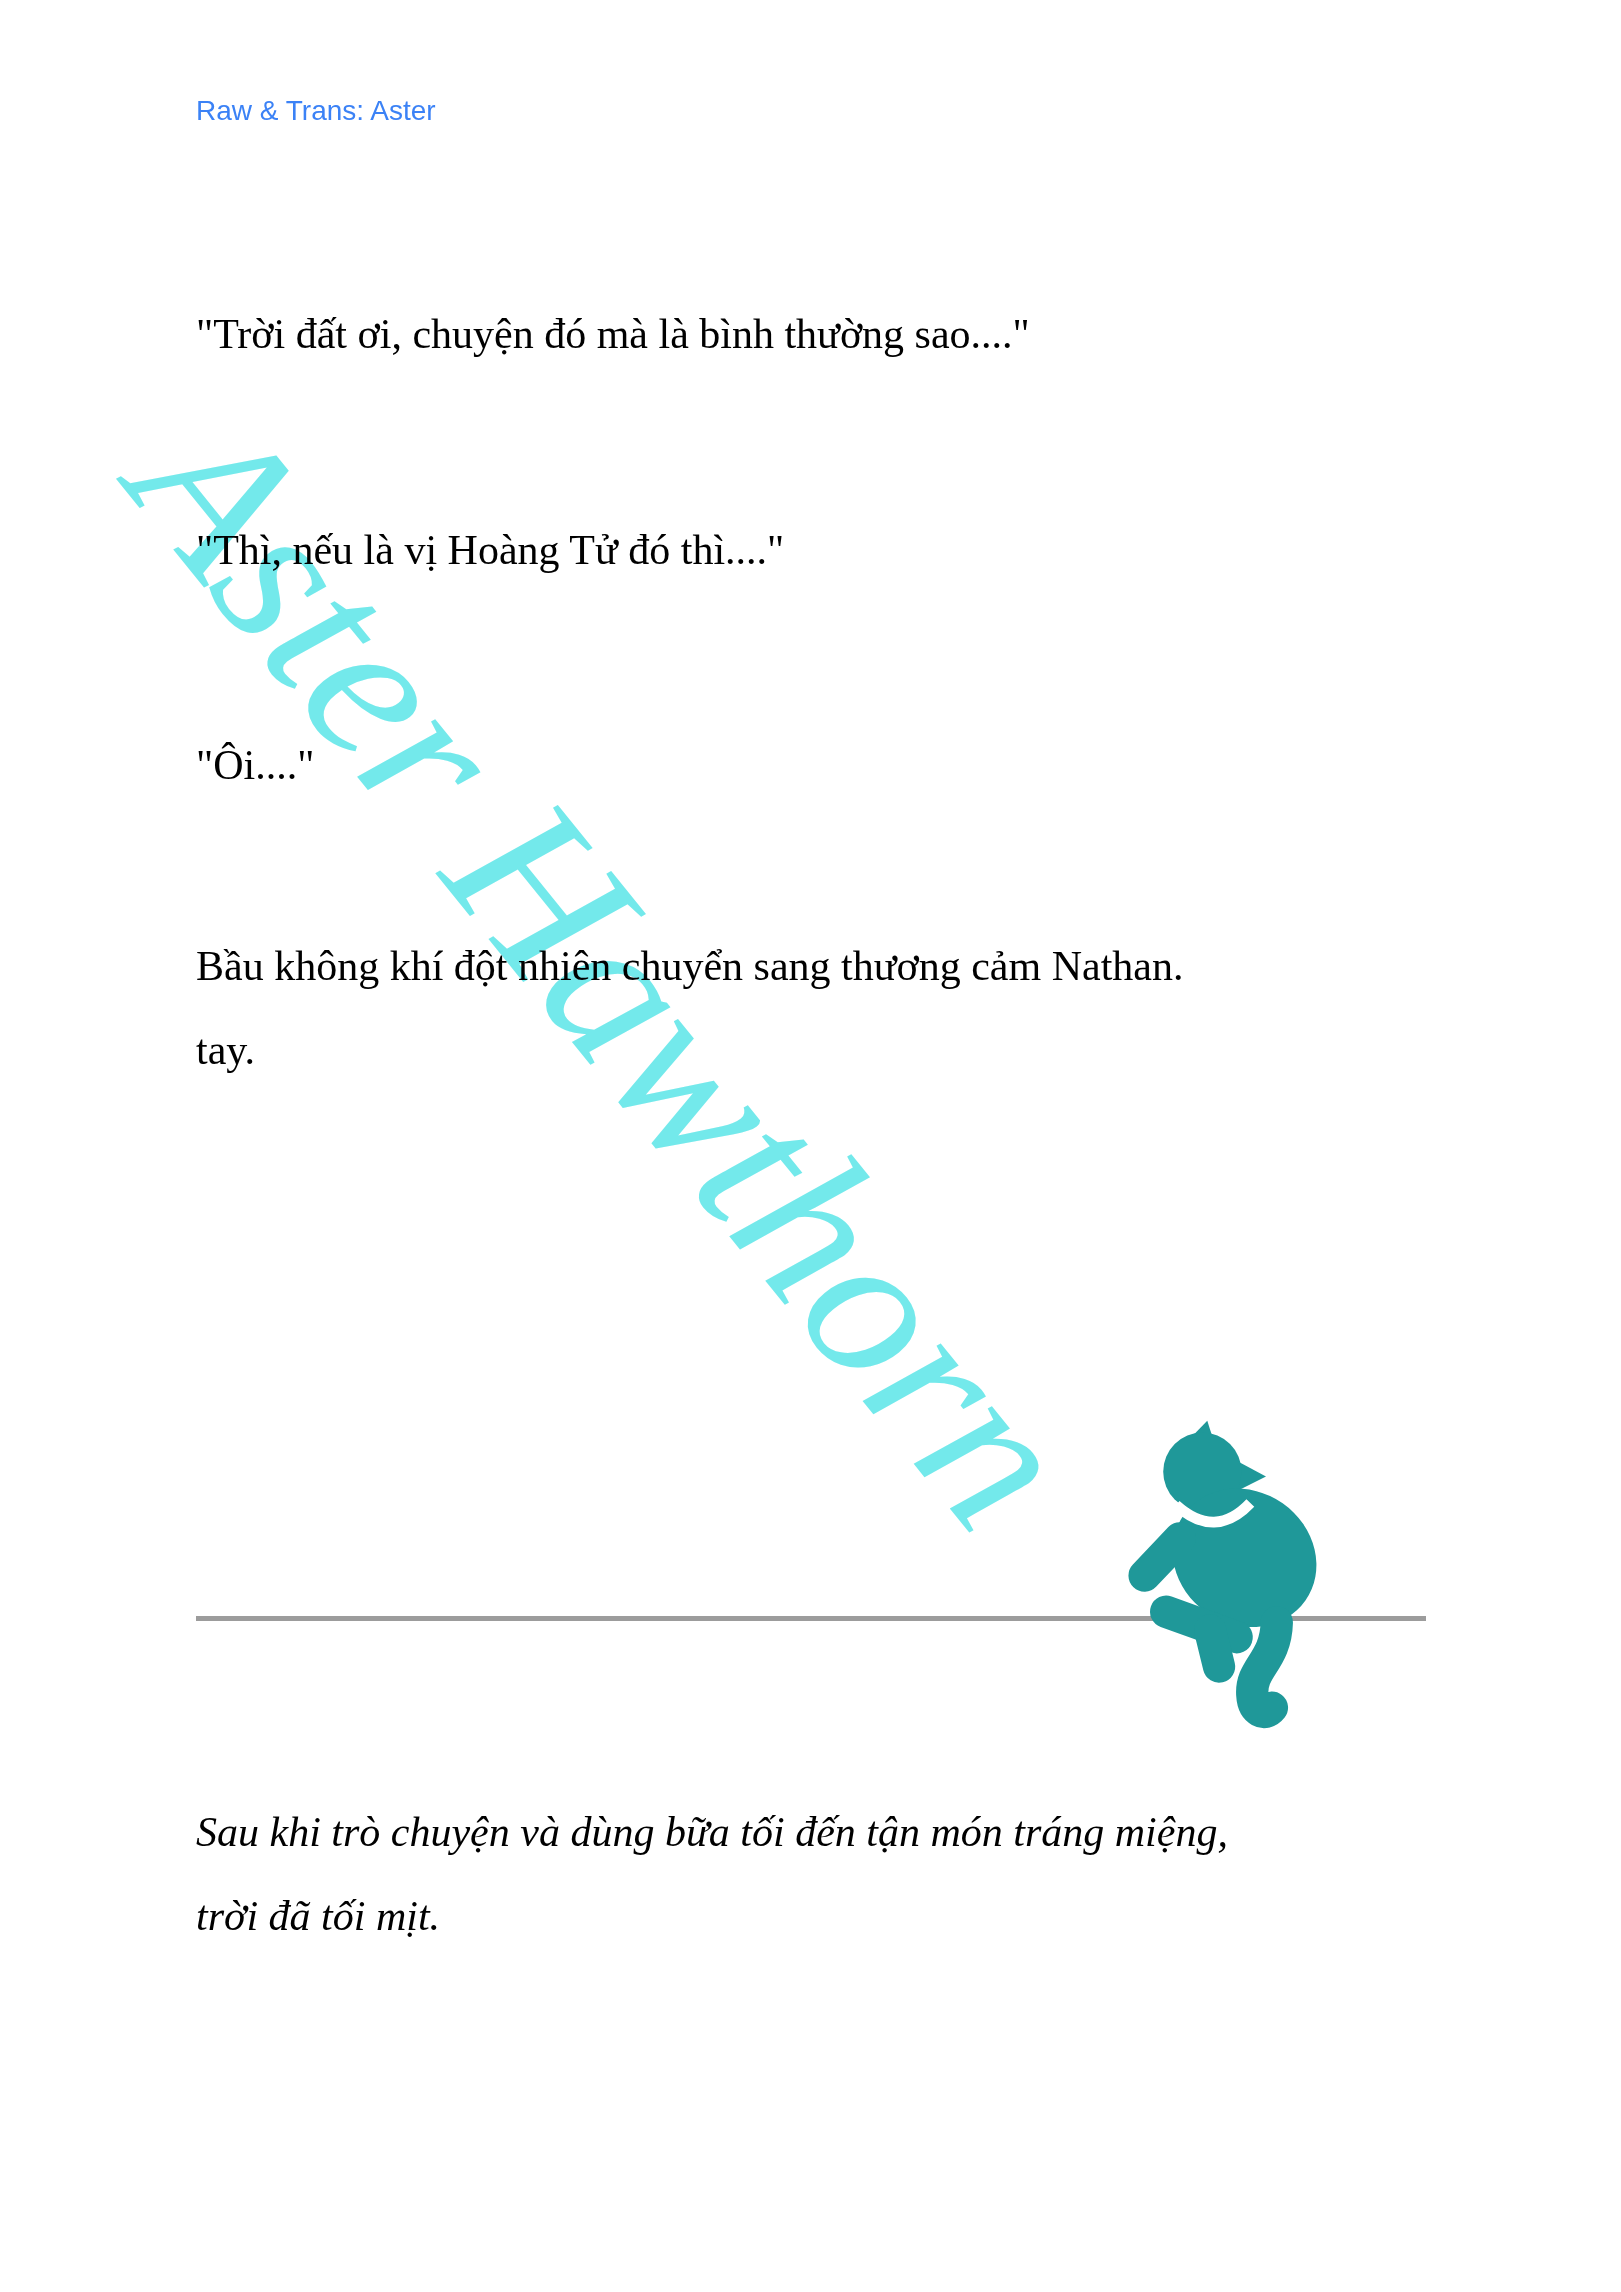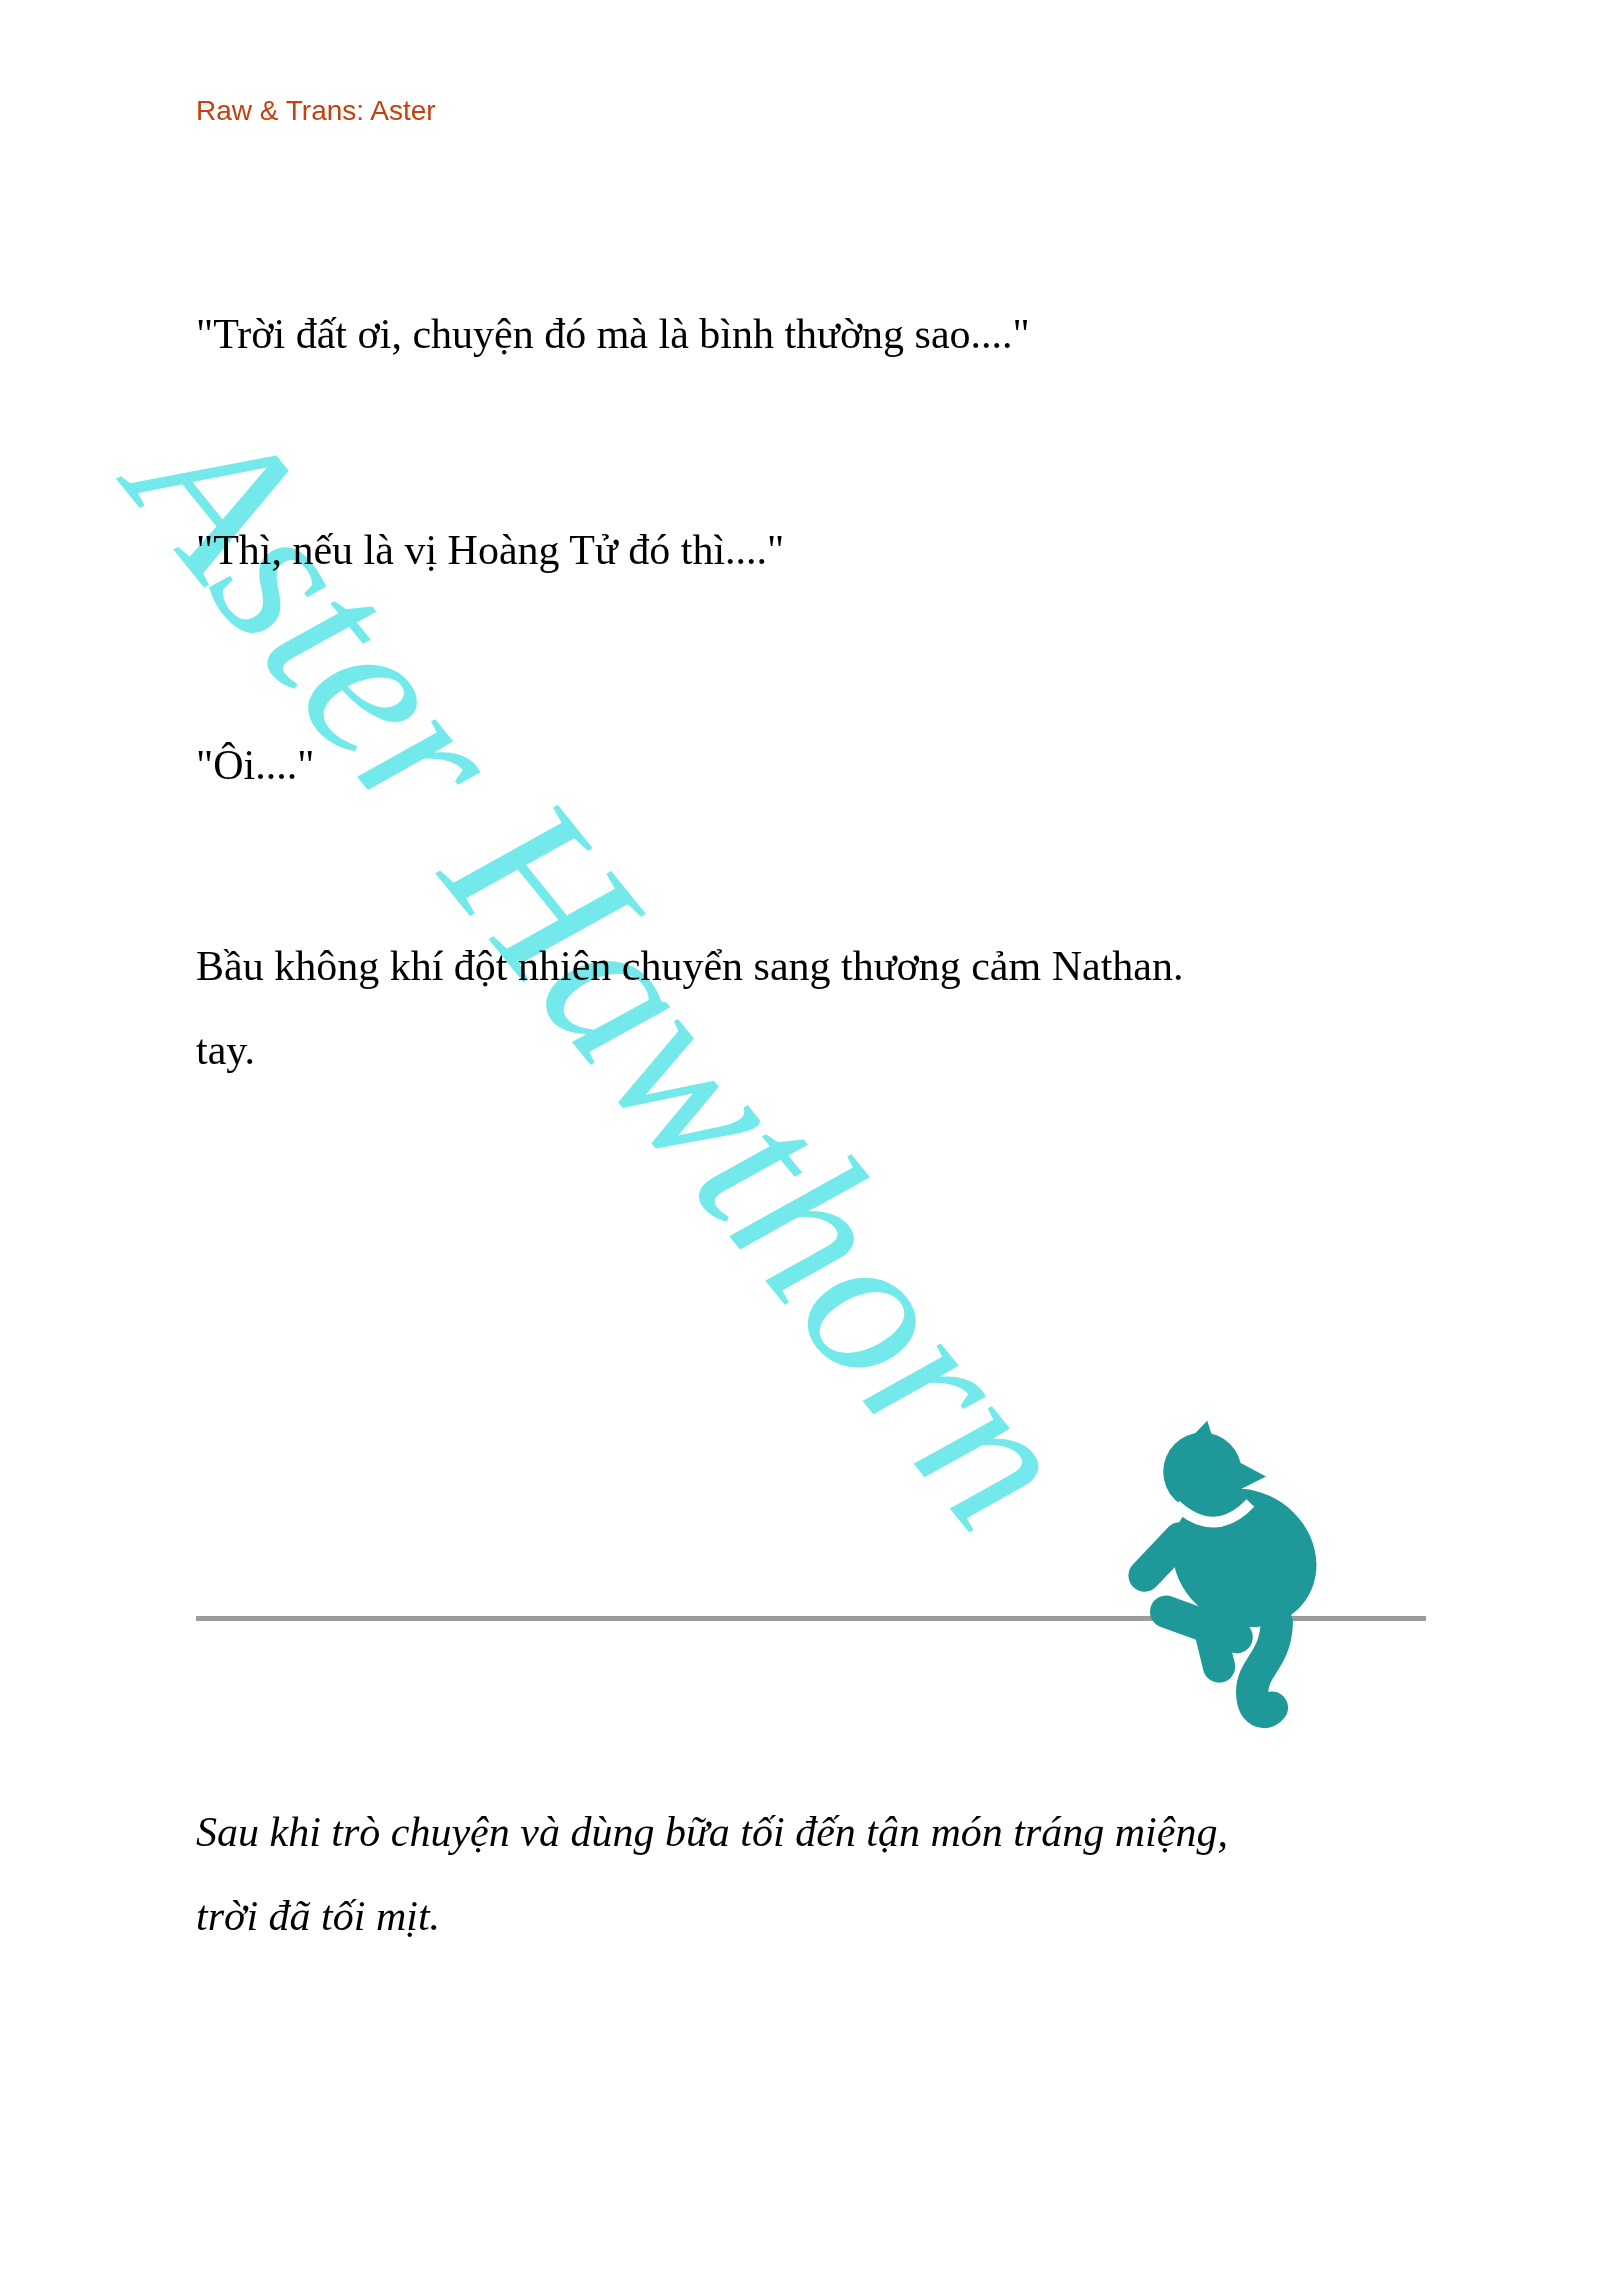--- a/index.html
+++ b/index.html
@@ -16,21 +16,21 @@
     font-family: "Liberation Serif", serif;
     color: #000000;
   }
   .header {
     position: absolute;
     left: 196px;
     top: 94px;
     font-family: "Liberation Sans", sans-serif;
     font-size: 28px;
     line-height: 33px;
-    color: #c2410c;
+    color: #3b82f6;
     z-index: 4;
     white-space: nowrap;
   }
   .watermark {
     position: absolute;
     left: 260px;
     top: 377px;
     font-family: "Liberation Serif", serif;
     font-style: italic;
     font-size: 211px;

